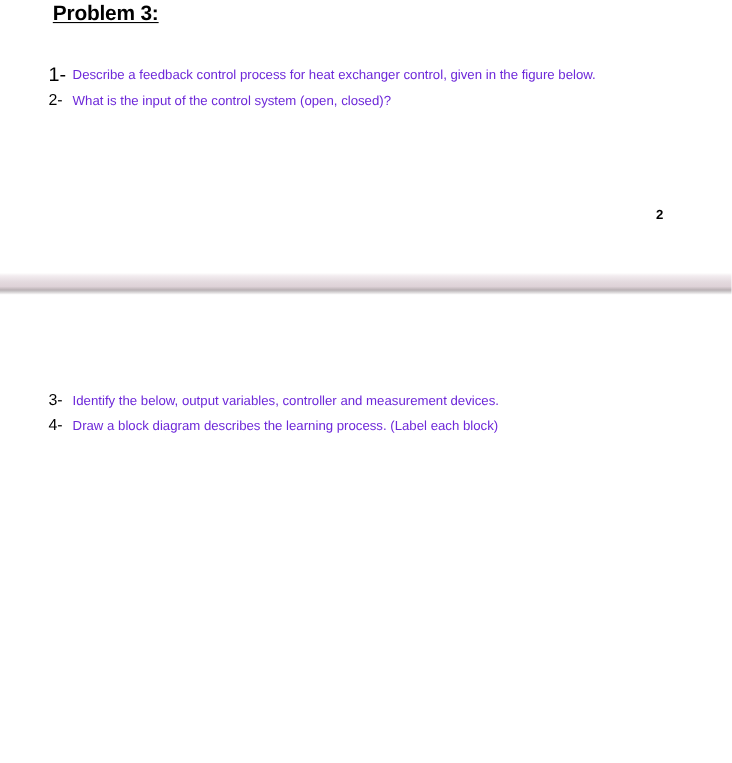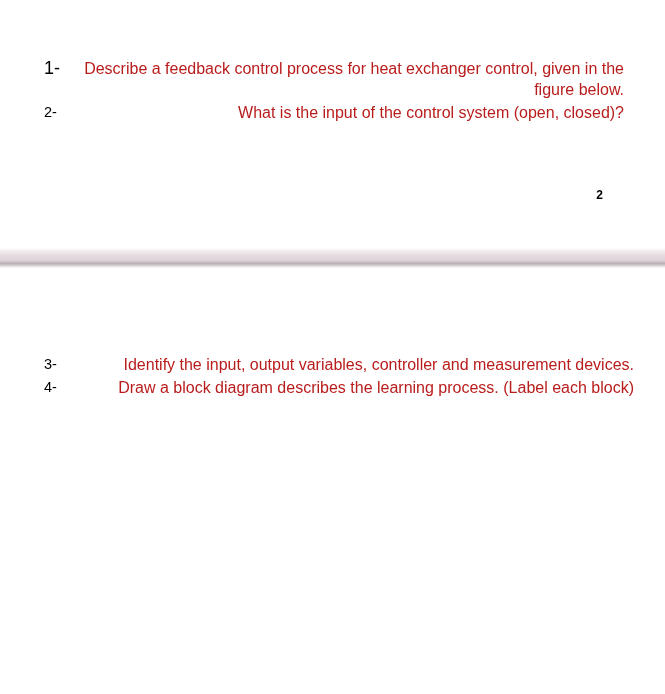--- a/index.html
+++ b/index.html
@@ -50,24 +50,23 @@
     font-size: 14.5px;
     line-height: 21px;
     color: #000;
   }
   .q-num.big {
     font-size: 18px;
     line-height: 21px;
   }
   .q-text {
     flex: 1 1 auto;
-    font-size: 16px;
+    font-size: 12px;
     line-height: 21px;
-    color: #b91c1c;
-    text-align: right;
+    color: #6d28d9;
   }
   #q-top { top: 58px; }
   #page-num {
     position: absolute;
     right: 62px;
     top: 188px;
     font-size: 12px;
     font-weight: bold;
     color: #000;
   }
@@ -118,20 +117,21 @@
     font-family: "Liberation Sans", sans-serif;
     font-size: 12.5px;
     fill: #111;
   }
 </style>
 </head>
 <body>
 
 <div id="slide-top">
 
+  <div id="problem-title">Problem 3:</div>
 
   <div class="q-list" id="q-top">
     <div class="q-item">
       <div class="q-num big">1-</div>
       <div class="q-text">Describe a feedback control process  for heat exchanger control, given in the figure below.</div>
     </div>
     <div class="q-item">
       <div class="q-num">2-</div>
       <div class="q-text">What is the input of the control system (open, closed)?</div>
     </div>
@@ -140,21 +140,21 @@
   <div id="page-num">2</div>
 </div>
 
 <div id="divider"></div>
 
 <div id="slide-bottom">
 
   <div class="q-list" id="q-bottom">
     <div class="q-item">
       <div class="q-num">3-</div>
-      <div class="q-text">Identify the input, output variables, controller and measurement devices.</div>
+      <div class="q-text">Identify the below, output variables, controller and measurement devices.</div>
     </div>
     <div class="q-item">
       <div class="q-num">4-</div>
       <div class="q-text">Draw a block diagram describes the learning process. (Label each block)</div>
     </div>
   </div>
 
   <div id="diagram">
     <svg width="665" height="276" viewBox="0 0 665 276" xmlns="http://www.w3.org/2000/svg">
       <defs>

